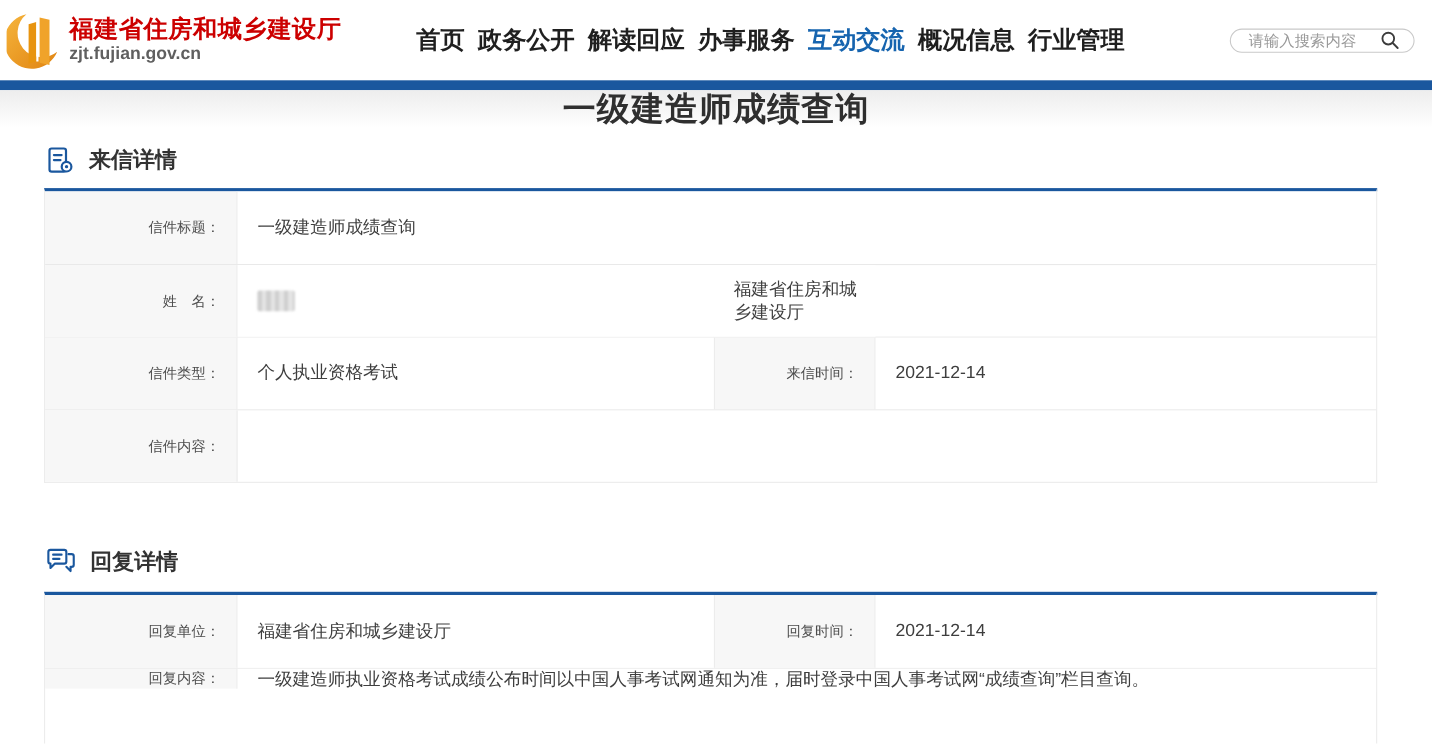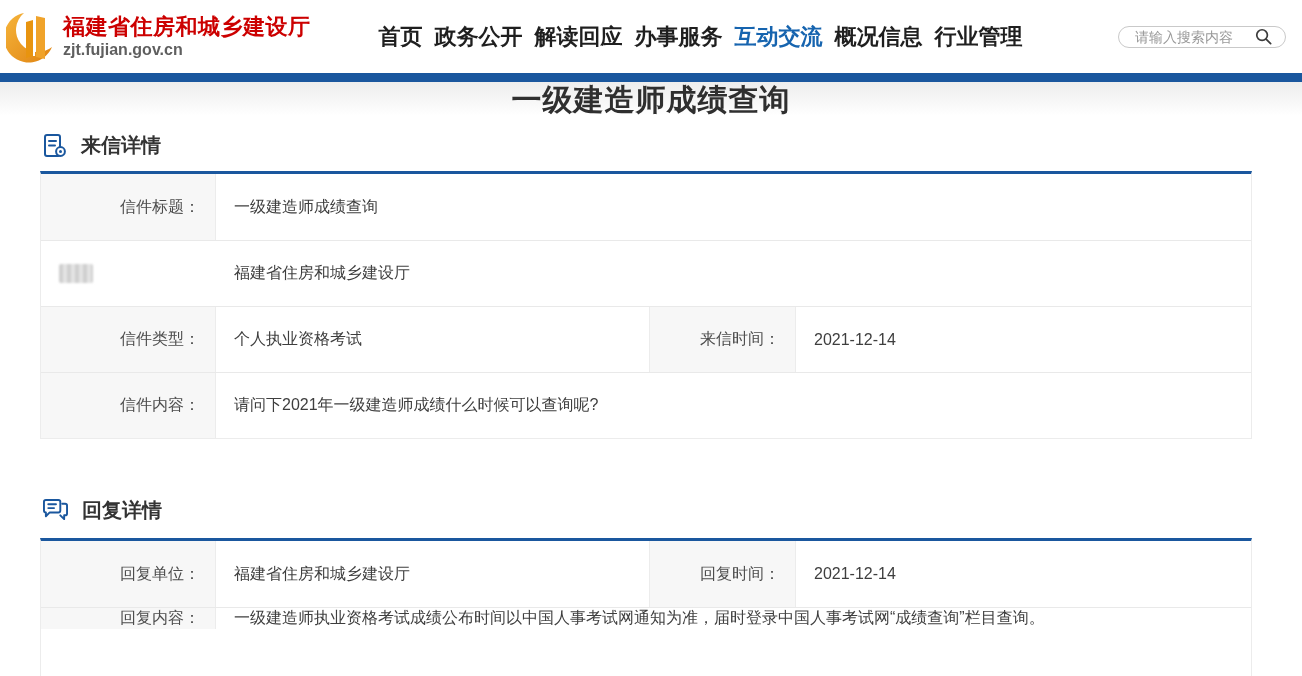--- a/index.html
+++ b/index.html
@@ -40,21 +40,21 @@
   .section-head.second{margin-top:58px;text-align:center;}
   .section-title{font-size:20px;font-weight:bold;color:#333;}
   
   .tbl{margin:12px 50px 0 40px;width:1212px;border:1px solid var(--border);border-top:3px solid var(--accent);}
   .tbl.reply{margin-top:14px;}
   .row{display:grid;min-height:66px;}
   .row + .row{border-top:1px solid #e9e9e9;}
   .row.r2{grid-template-columns:175px auto;}
   .row.r4{grid-template-columns:175px 433px 147px auto;}
   .row.tall{min-height:95px;align-items:start;}
-  .lbl{background:var(--label_bg);display:flex;align-items:center;justify-content:flex-end;padding-right:15px;font-size:16px;color:#4c4c4c;border-right:1px solid var(--border);text-align:right;}
+  .lbl{background:var(--label_bg);display:flex;align-items:center;justify-content:flex-end;padding-right:15px;font-size:13px;color:#4c4c4c;border-right:1px solid var(--border);text-align:right;}
   .lbl.mid{border-left:1px solid var(--border);}
   .val{display:flex;align-items:center;padding-left:18px;padding-right:12px;font-size:16px;color:#3e3e3e;background:#fff;}
   .row.tall .lbl,.row.tall .val{align-items:center;}
   .redacted{display:inline-block;width:34px;height:19px;border-radius:2px;background:repeating-linear-gradient(90deg,#cfcfcf 0 4px,#e4e4e4 4px 8px);filter:blur(1px);}
 </style>
 </head>
 <body>
 
 <div class="header">
   <div class="logo">
@@ -108,34 +108,34 @@
     </svg>
     <span class="section-title">来信详情</span>
   </div>
 
   <div class="tbl">
     <div class="row r2">
       <div class="lbl">信件标题：</div>
       <div class="val">一级建造师成绩查询</div>
     </div>
     <div class="row r4">
+      <div class="lbl">姓　名：</div>
       <div class="val">
           <span class="redacted"></span>
         </div>
       <div class="val">福建省住房和城乡建设厅</div>
     </div>
     <div class="row r4">
       <div class="lbl">信件类型：</div>
       <div class="val">个人执业资格考试</div>
       <div class="lbl mid">来信时间：</div>
       <div class="val">2021-12-14</div>
     </div>
     <div class="row r2">
       <div class="lbl">信件内容：</div>
-      <div class="val">请问下2021年一级建造师成绩什么时候可以查询呢?</div>
     </div>
   </div>
 
   <div class="section-head second">
     <svg width="27" height="25" viewBox="0 0 28 26" fill="none" stroke="#1a579e" stroke-width="2" stroke-linecap="round" stroke-linejoin="round">
       <path d="M21 6 h3 a2 2 0 0 1 2 2 v8 a2 2 0 0 1 -2 2 h-1 v4 l-4 -4"></path>
       <path d="M4 2 h13 a2 2 0 0 1 2 2 v9 a2 2 0 0 1 -2 2 h-9 l-4 4 v-4 h0 a2 2 0 0 1 -2 -2 v-9 a2 2 0 0 1 2 -2 z" fill="#ffffff"></path>
       <line x1="6.5" y1="6.5" x2="14.5" y2="6.5"></line>
       <line x1="6.5" y1="10.5" x2="12.5" y2="10.5"></line>
     </svg>

